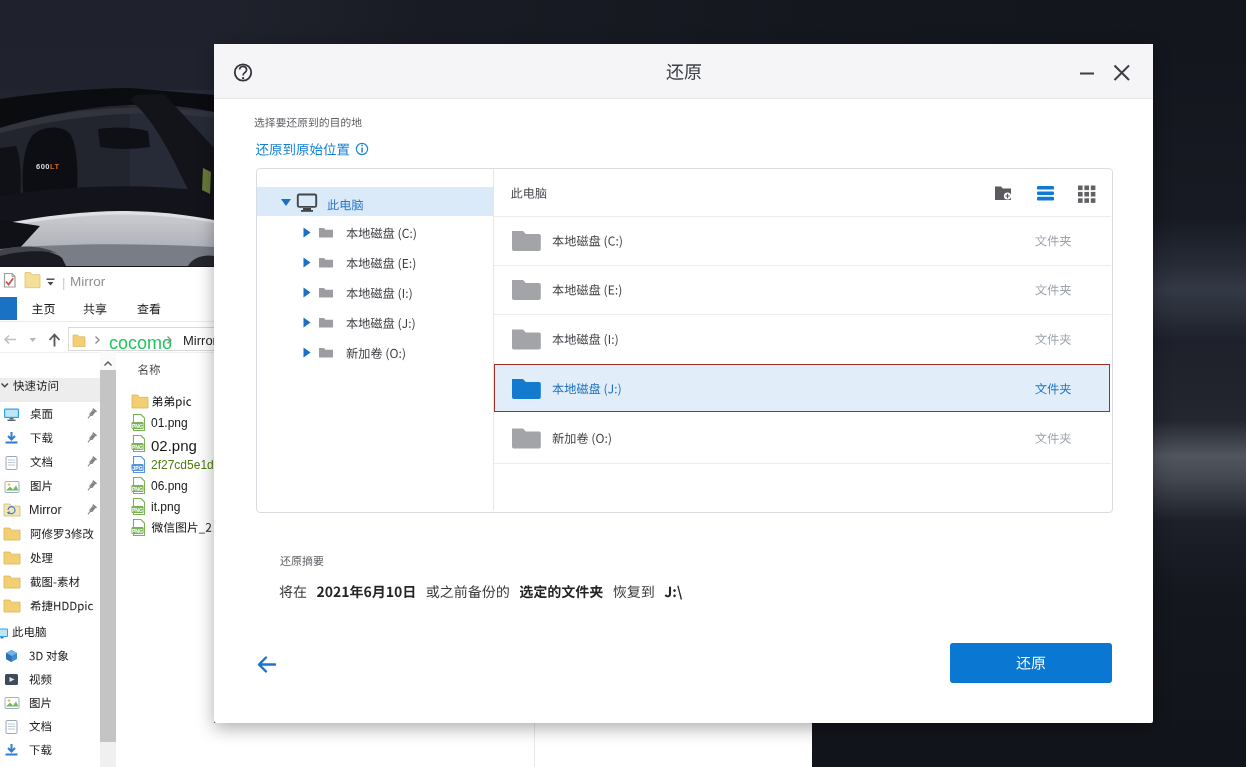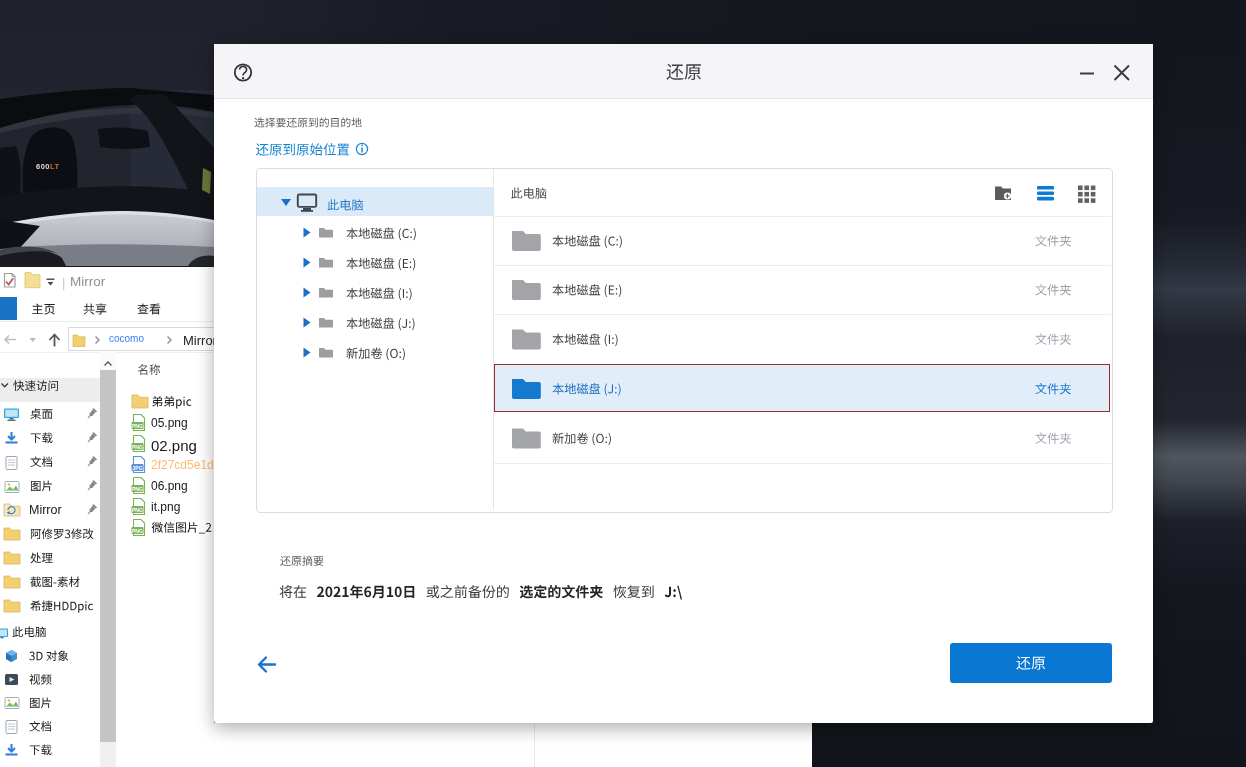--- a/index.html
+++ b/index.html
@@ -42,26 +42,26 @@
 <div style="position:absolute;left:0;top:297px;width:17px;height:23px;background:#1a72c4"></div>
 <div style="position:absolute;left:0;top:321px;width:214px;height:1px;background:#ececec"></div>
 <div style="position:absolute;left:68px;top:327px;width:146px;height:22px;background:#fff;border:1px solid #d9d9d9;border-right:none"></div>
 <div style="position:absolute;left:0;top:352px;width:214px;height:1px;background:#f0f0f0"></div>
 <div style="position:absolute;left:0;top:378px;width:100px;height:24px;background:#ededed"></div>
 <div style="position:absolute;left:100px;top:352px;width:16px;height:415px;background:#f0f0f0"></div>
 <div style="position:absolute;left:100px;top:352px;width:16px;height:18px;background:#fafafa"></div>
 <div style="position:absolute;left:100px;top:370px;width:16px;height:372px;background:#c4c4c4"></div>
 <div class="lt" style="left:70px;top:274px;font-size:13.5px;color:#8f9092">Mirror</div>
 <div class="lt" style="left:62px;top:275px;font-size:13px;color:#c9c9c9">|</div>
-<div class="lt" style="left:109px;top:333px;font-size:10px;color:#3b82f6">cocomo</div>
+<div class="lt" style="left:109px;top:333px;font-size:18px;color:#22c55e">cocomo</div>
 <div class="lt" style="left:183px;top:333px;font-size:13px;color:#252525;width:31px;overflow:hidden">Mirror</div>
 <div class="lt" style="left:29px;top:503px;font-size:12.5px;color:#202024">Mirror</div>
-<div class="lt" style="left:151px;top:416px;font-size:12px;color:#17181c;width:62px;overflow:hidden">05.png</div>
+<div class="lt" style="left:151px;top:416px;font-size:12px;color:#17181c;width:62px;overflow:hidden">01.png</div>
 <div class="lt" style="left:151px;top:437px;font-size:15px;color:#17181c;width:62px;overflow:hidden">02.png</div>
-<div class="lt" style="left:151px;top:458px;font-size:12px;color:#fdba74;width:62px;overflow:hidden">2f27cd5e1d</div>
+<div class="lt" style="left:151px;top:458px;font-size:12px;color:#4d7c0f;width:62px;overflow:hidden">2f27cd5e1d</div>
 <div class="lt" style="left:151px;top:479px;font-size:12px;color:#17181c;width:62px;overflow:hidden">06.png</div>
 <div class="lt" style="left:151px;top:500px;font-size:12px;color:#17181c;width:78px;overflow:hidden">it.png</div>
 <div style="position:absolute;left:214px;top:44px;width:939px;height:679px;background:#fff;box-shadow:0 5px 18px rgba(0,0,0,0.33);border-radius:2px"></div>
 <div style="position:absolute;left:214px;top:44px;width:939px;height:54px;background:#f5f5f8;border-bottom:1px solid #e4e4e9"></div>
 <div style="position:absolute;left:256px;top:168px;width:855px;height:343px;background:#fff;border:1px solid #d9dce0;border-radius:4px"></div>
 <div style="position:absolute;left:493px;top:169px;width:1px;height:341px;background:#e4e7ea"></div>
 <div style="position:absolute;left:257px;top:187px;width:236px;height:29px;background:#daeaf8"></div>
 <div style="position:absolute;left:494px;top:216px;width:617px;height:1px;background:#ededf0"></div>
 <div style="position:absolute;left:494px;top:265px;width:617px;height:1px;background:#ededf0"></div>
 <div style="position:absolute;left:494px;top:314px;width:617px;height:1px;background:#ededf0"></div>

